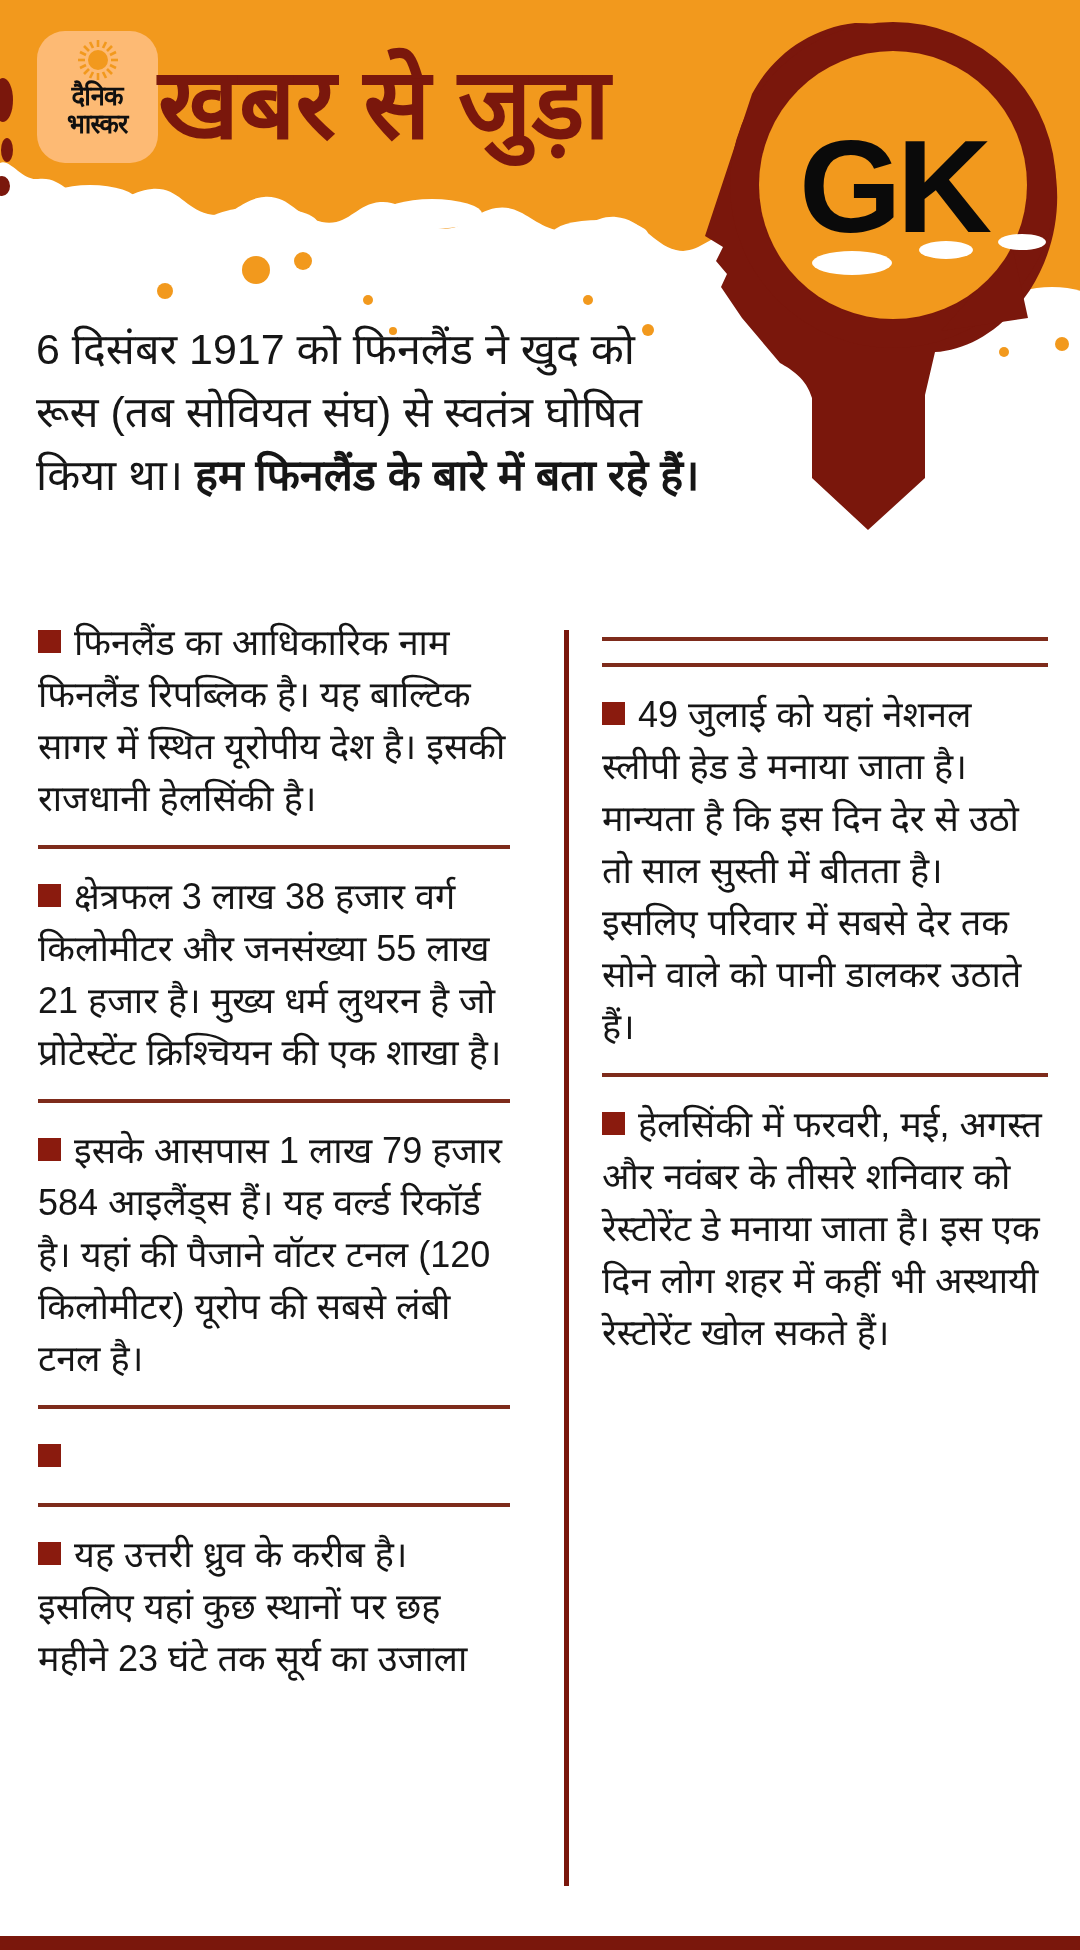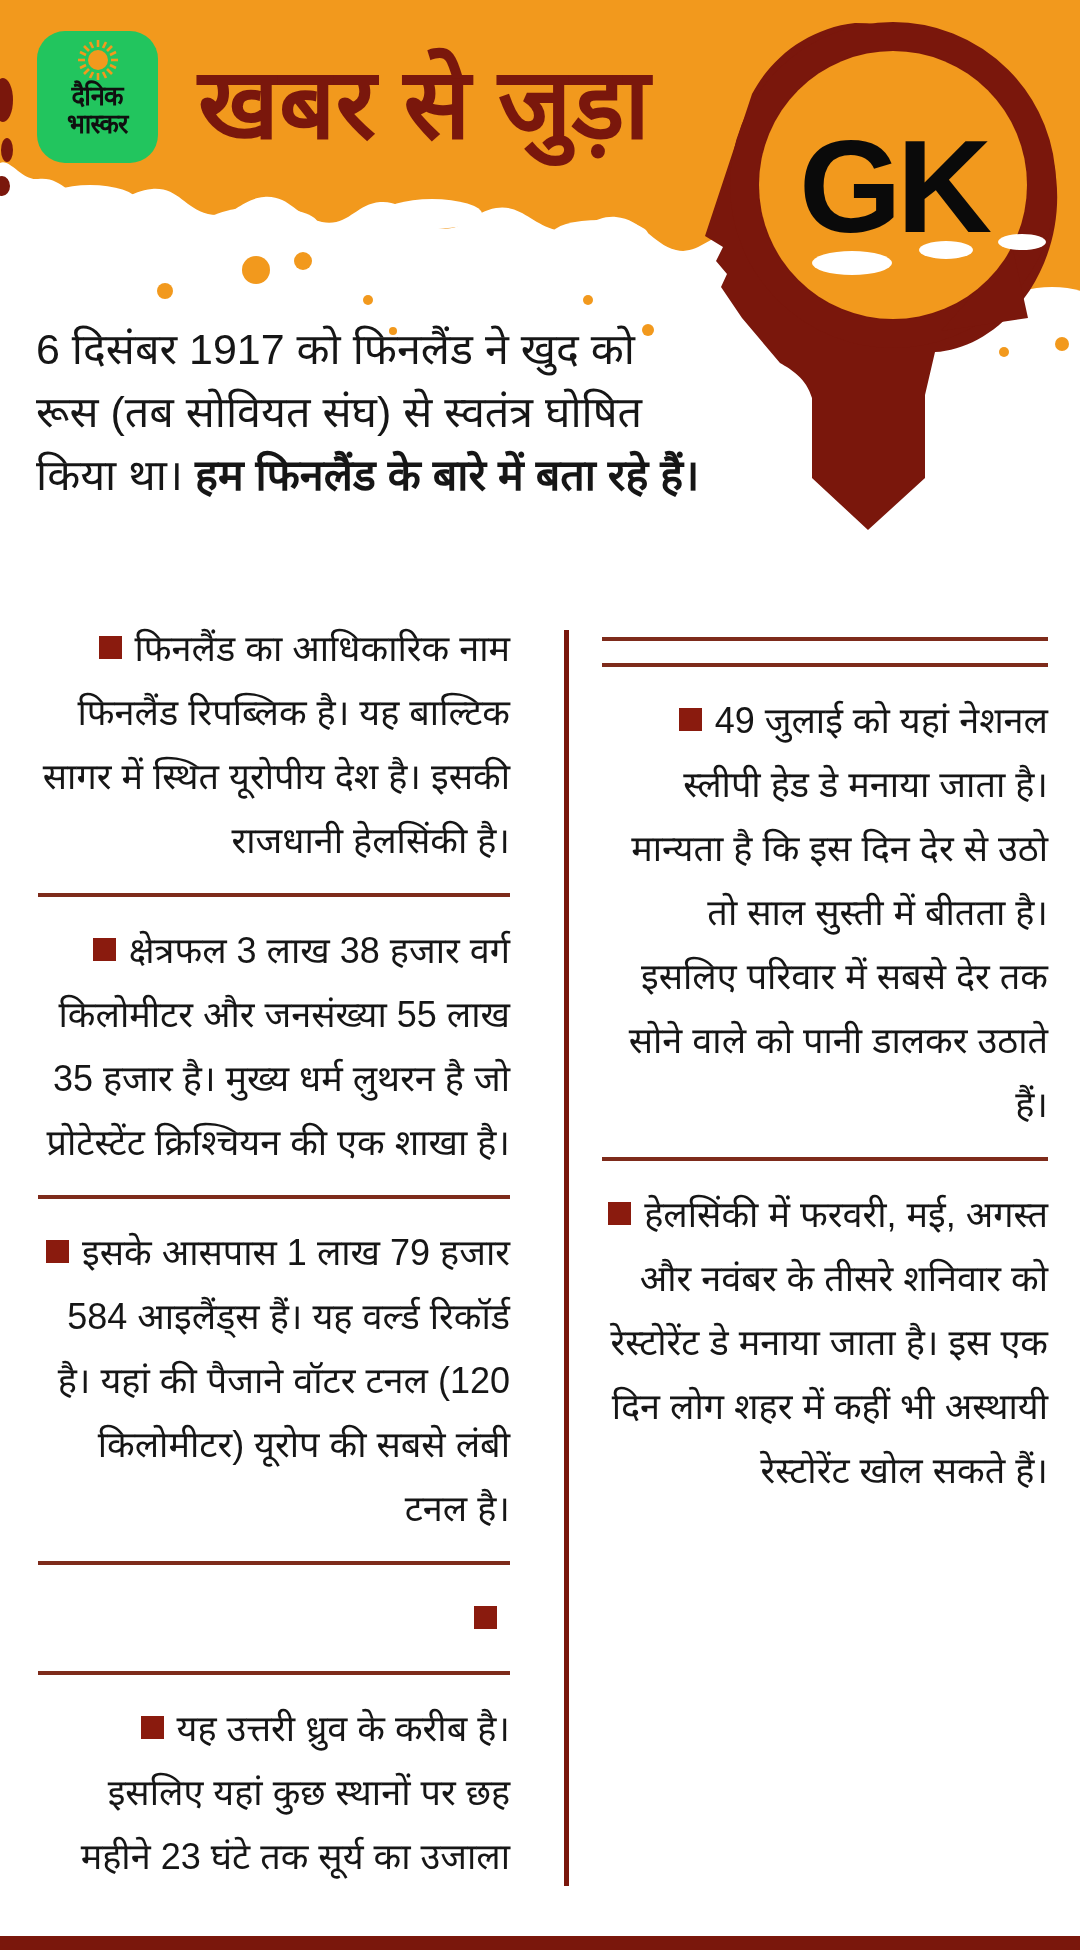--- a/index.html
+++ b/index.html
@@ -29,49 +29,49 @@
     font-family:"Liberation Sans","DejaVu Sans",sans-serif;
     font-weight:bold;
     font-size:132px;
     letter-spacing:-5px;
     fill:#0a0a0a;
   }
 
   
   .logo{
     position:absolute;left:37px;top:31px;width:121px;height:132px;
-    background:#22c55e;border-radius:28px;
+    background:#fdba74;border-radius:28px;
     display:flex;flex-direction:column;align-items:center;
     padding-top:7px;
   }
   .logo .sun{width:44px;height:44px;}
   .logo .brand{
     text-align:center;font-weight:bold;color:#101010;
     font-size:27px;line-height:28px;letter-spacing:-1px;
     transform:scaleX(0.94);
   }
 
   
   .title{
     position:absolute;left:158px;top:48px;width:600px;
     font-size:99px;line-height:112px;font-weight:bold;
-    color:var(--maroon);white-space:nowrap;padding-left:40px;
+    color:var(--maroon);white-space:nowrap;
   }
 
   
   .intro{
     position:absolute;left:36px;top:318px;width:665px;
     font-size:43px;line-height:63px;color:var(--ink);
   }
   .intro b{font-weight:bold;}
 
   
   .col{
     position:absolute;top:617px;
-    font-size:36px;line-height:64px;color:var(--ink);text-align:right;
+    font-size:36px;line-height:52px;color:var(--ink);
   }
   .col-left{left:38px;width:472px;}
   .col-right{left:602px;width:446px;}
   .item .bullet{
     display:inline-block;width:23px;height:23px;background:var(--bullet);
     margin-right:13px;transform:translateY(-2px);
   }
   .rule{height:4px;background:var(--rule);margin:20px 0 22px 0;}
   .divider{
     position:absolute;left:564px;top:630px;width:5px;height:1256px;
@@ -172,21 +172,21 @@
 
   <div class="title">खबर से जुड़ा</div>
 
   <div class="intro"><span>6 दिसंबर 1917 को फिनलैंड ने खुद को रूस (तब सोवियत संघ) से स्वतंत्र घोषित किया था। </span><b>हम फिनलैंड के बारे में बता रहे हैं।</b></div>
 
   <div class="col col-left">
 
       <div class="item"><span class="bullet"></span><span class="t">फिनलैंड का आधिकारिक नाम फिनलैंड रिपब्लिक है। यह बाल्टिक सागर में स्थित यूरोपीय देश है। इसकी राजधानी हेलसिंकी है।</span></div>
       <div class="rule"></div>
 
-      <div class="item"><span class="bullet"></span><span class="t">क्षेत्रफल 3 लाख 38 हजार वर्ग किलोमीटर और जनसंख्या 55 लाख 35 हजार है। मुख्य धर्म लुथरन है जो प्रोटेस्टेंट क्रिश्चियन की एक शाखा है।</span></div>
+      <div class="item"><span class="bullet"></span><span class="t">क्षेत्रफल 3 लाख 38 हजार वर्ग किलोमीटर और जनसंख्या 55 लाख 21 हजार है। मुख्य धर्म लुथरन है जो प्रोटेस्टेंट क्रिश्चियन की एक शाखा है।</span></div>
       <div class="rule"></div>
 
       <div class="item"><span class="bullet"></span><span class="t">इसके आसपास 1 लाख 79 हजार 584 आइलैंड्स हैं। यह वर्ल्ड रिकॉर्ड है। यहां की पैजाने वॉटर टनल (120 किलोमीटर) यूरोप की सबसे लंबी टनल है।</span></div>
       <div class="rule"></div>
 
       <div class="item"><span class="bullet"></span></div>
       <div class="rule"></div>
 
       <div class="item"><span class="bullet"></span><span class="t">यह उत्तरी ध्रुव के करीब है। इसलिए यहां कुछ स्थानों पर छह महीने 23 घंटे तक सूर्य का उजाला</span></div>
 

